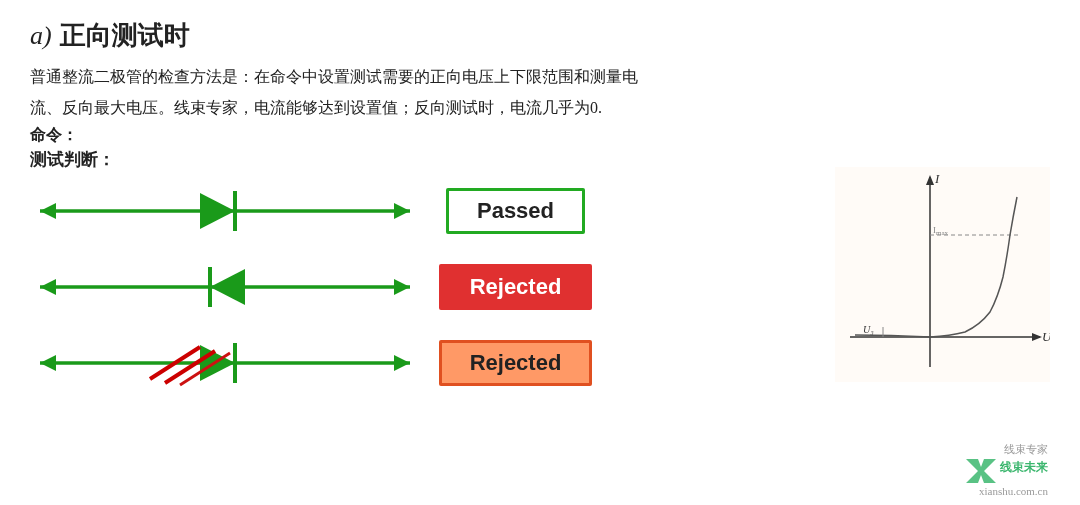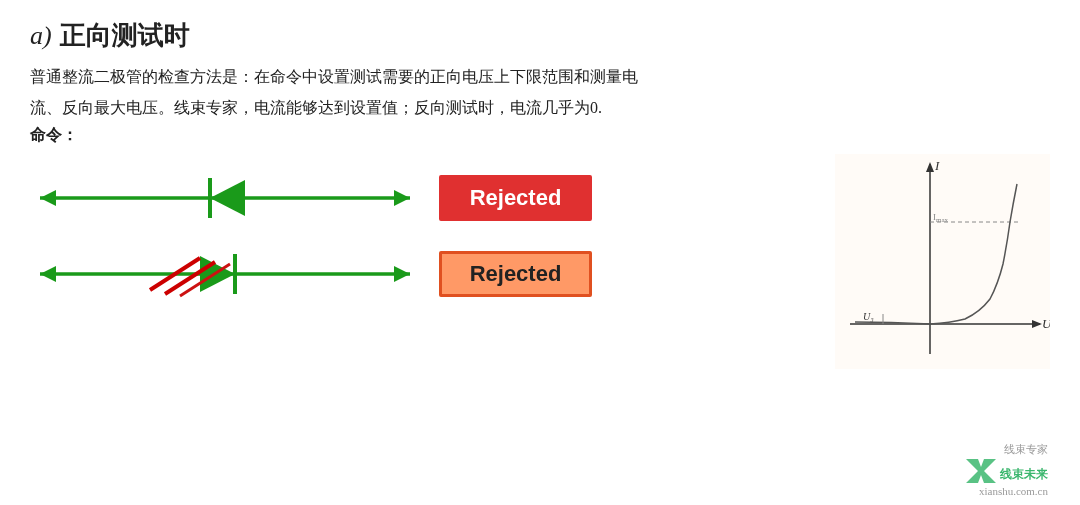--- a/index.html
+++ b/index.html
@@ -32,21 +32,21 @@
     }
     .body-text {
       font-size: 16px;
       color: #222;
       line-height: 1.7;
       margin-bottom: 4px;
     }
     .command-line {
       font-size: 16px;
       color: #222;
-      margin: 4px 0 18px 0;
+      margin: 4px 0 2px 0;
       display: flex;
       align-items: baseline;
       gap: 12px;
     }
     .command-label {
       font-weight: bold;
       font-size: 16px;
       white-space: nowrap;
     }
     .command-code {
@@ -137,21 +137,21 @@
       gap: 2px;
       opacity: 0.85;
     }
     .watermark-text1 {
       font-size: 11px;
       color: #888;
       text-align: right;
     }
     .watermark-logo {
       display: flex;
-      align-items: flex-end;
+      align-items: flex-start;
       gap: 4px;
     }
     .watermark-x {
       width: 30px;
       height: 24px;
     }
     .watermark-text2 {
       font-size: 12px;
       color: #1aaa55;
       font-weight: bold;
@@ -171,25 +171,45 @@
     <span>正向测试时</span>
   </div>
 
   <div class="body-text">普通整流二极管的检查方法是：在命令中设置测试需要的正向电压上下限范围和测量电</div>
   <div class="body-text">流、反向最大电压。线束专家，电流能够达到设置值；反向测试时，电流几乎为0.</div>
 
   <div class="command-line">
     <span class="command-label">命令：</span>
   </div>
 
+  <div class="test-judge">测试判断：</div>
 
   <div class="diagrams-area">
 
     <div class="circuit-diagrams">
 
+      <div class="diagram-row">
+        <div class="circuit-svg-wrap">
+          <svg width="390" height="68" viewBox="0 0 390 68">
+
+            <line x1="10" y1="34" x2="380" y2="34" stroke="#1a9a1a" stroke-width="3.5"></line>
+
+            <polygon points="10,34 26,26 26,42" fill="#1a9a1a"></polygon>
+
+            <polygon points="380,34 364,26 364,42" fill="#1a9a1a"></polygon>
+
+            <polygon points="170,16 170,52 205,34" fill="#1a9a1a"></polygon>
+
+            <line x1="205" y1="14" x2="205" y2="54" stroke="#1a9a1a" stroke-width="4"></line>
+          </svg>
+        </div>
+        <div class="badge-wrap">
+          <div class="badge badge-passed">Passed</div>
+        </div>
+      </div>
 
       <div class="diagram-row">
         <div class="circuit-svg-wrap">
           <svg width="390" height="68" viewBox="0 0 390 68">
 
             <line x1="10" y1="34" x2="380" y2="34" stroke="#1a9a1a" stroke-width="3.5"></line>
 
             <polygon points="10,34 26,26 26,42" fill="#1a9a1a"></polygon>
 
             <polygon points="380,34 364,26 364,42" fill="#1a9a1a"></polygon>

